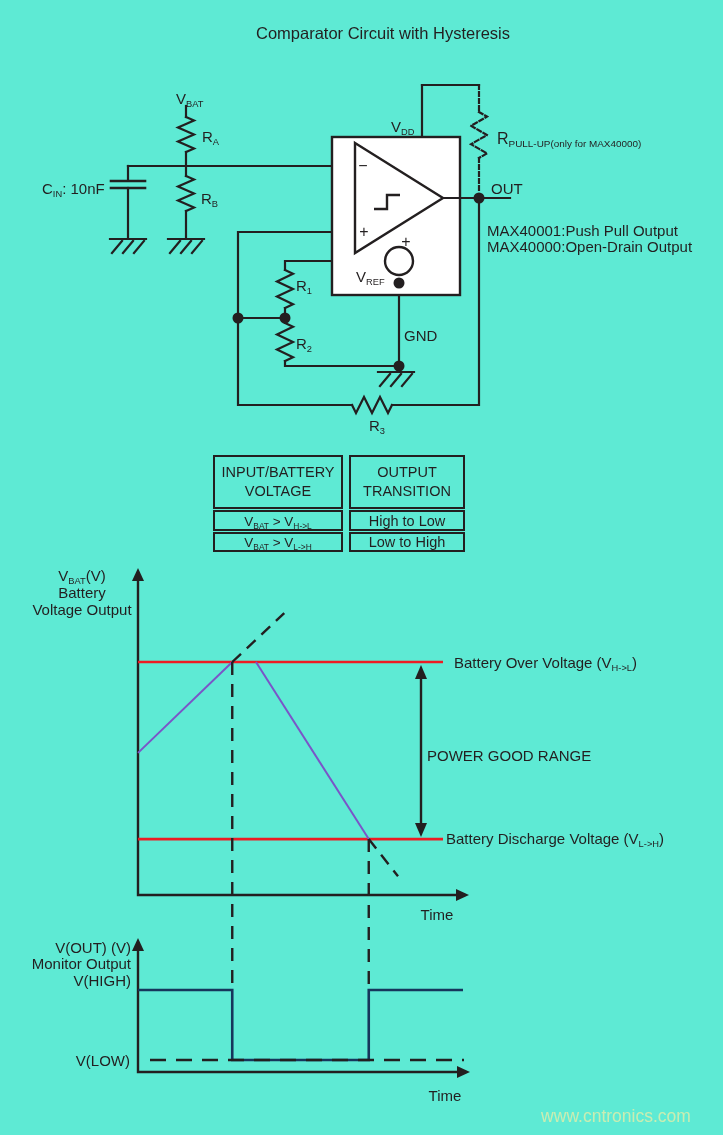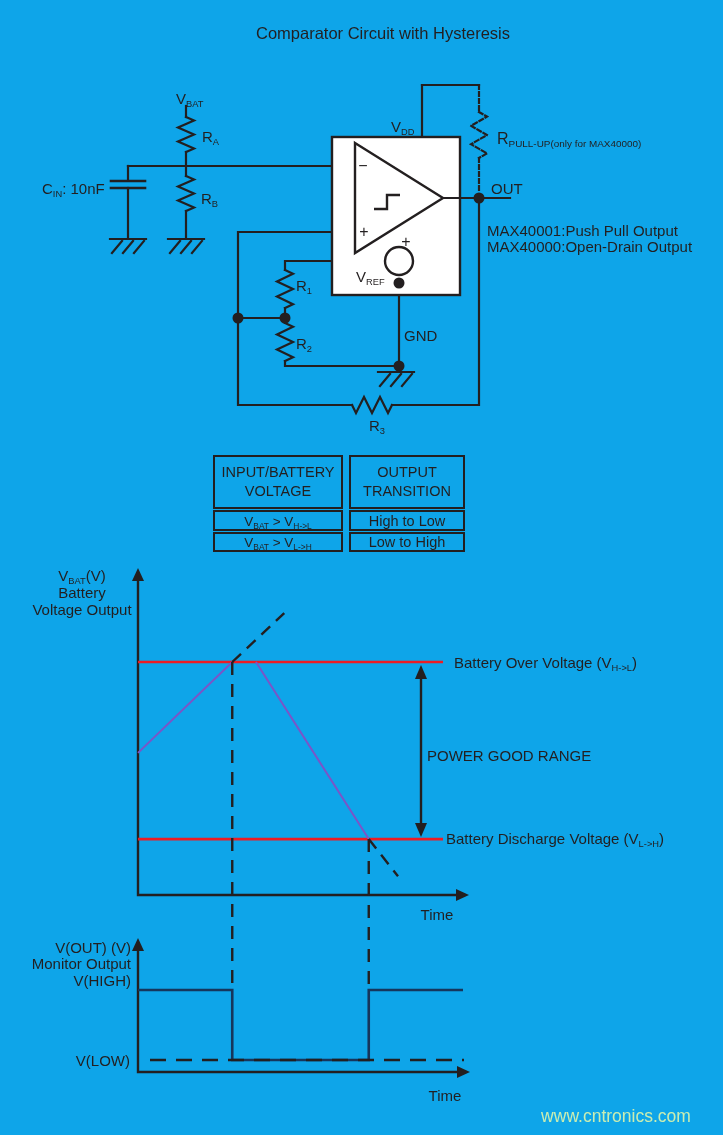--- a/index.html
+++ b/index.html
@@ -1,17 +1,17 @@
 <!DOCTYPE html>
 <html style="--ink: #231f20; --red: #ed1c24; --purple: #7a55c8; --navy: #16365c; --wmgreen: #c9edb2;"><head>
 <meta charset="utf-8">
 <style>
   :root{--ink:#231f20;--red:#ed1c24;--purple:#7a55c8;--navy:#16365c;--wmgreen:#c9edb2}
   html,body{margin:0;padding:0;background:#fff}
-  #canvas{position:relative;width:723px;height:1135px;background:#0ea5e9;overflow:hidden}
+  #canvas{position:relative;width:723px;height:1135px;background:#5eead4;overflow:hidden}
   svg{position:absolute;left:0;top:0}
   .wire{fill:none;stroke:var(--ink);stroke-width:2.2;stroke-linecap:square}
   .thick{stroke-width:2.6}
   .sym{fill:none;stroke:var(--ink);stroke-width:2.4}
   .box{fill:#fff;stroke:var(--ink);stroke-width:2.4;stroke-linejoin:miter}
   .dot{fill:var(--ink);stroke:none}
   .dash-small{stroke-dasharray:4 3}
   .axis{fill:none;stroke:var(--ink);stroke-width:2.4;stroke-linecap:square}
   .fill-ink{fill:var(--ink);stroke:none}
   .red-line{stroke:var(--red);stroke-width:2.6}

